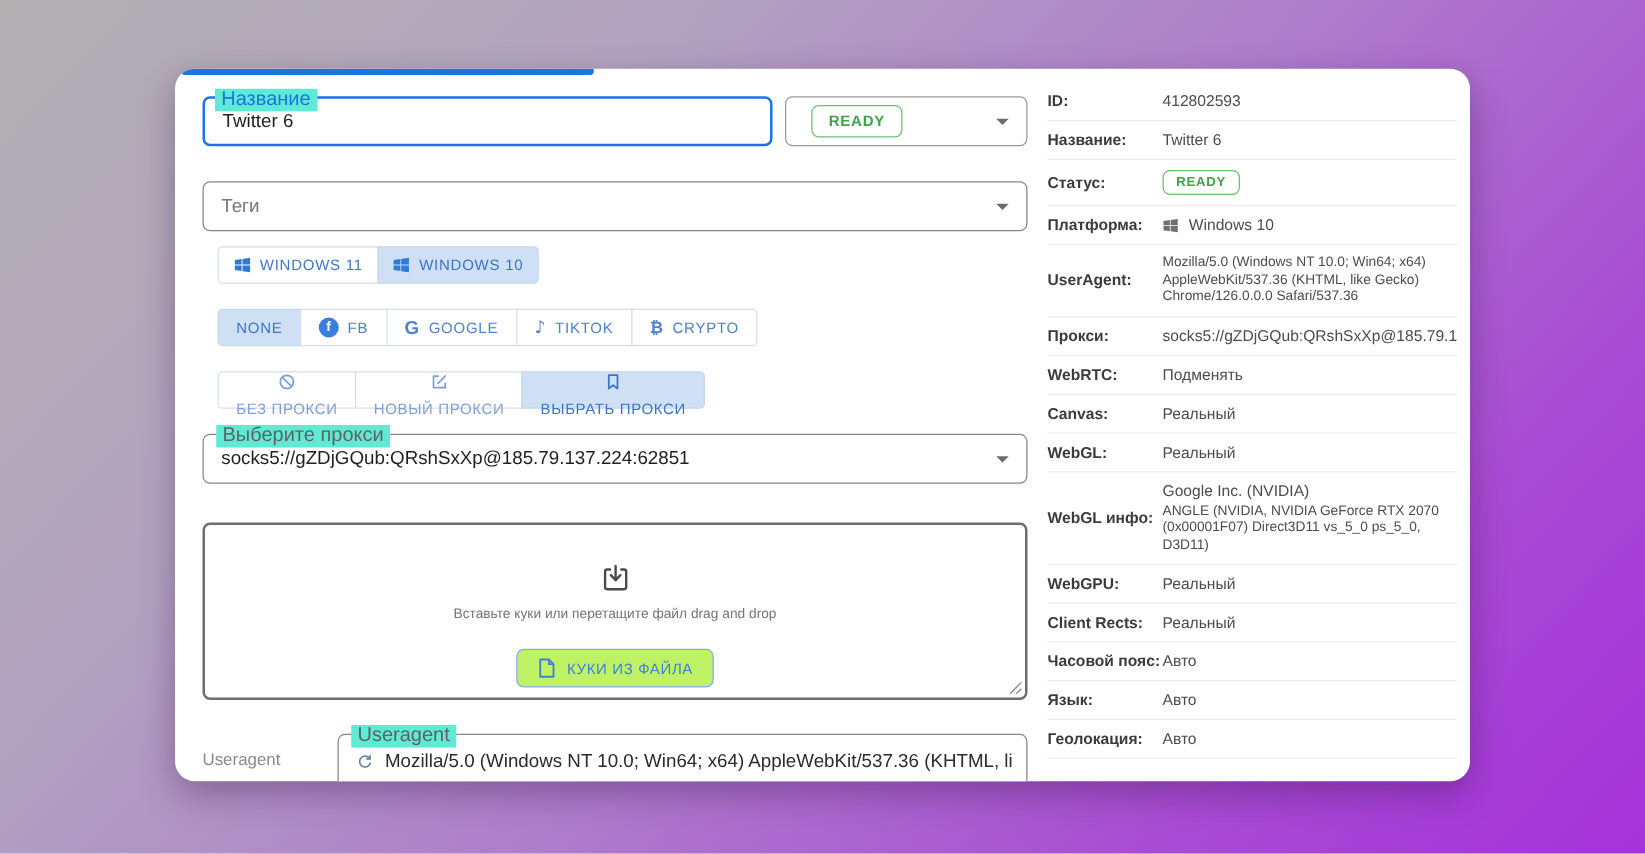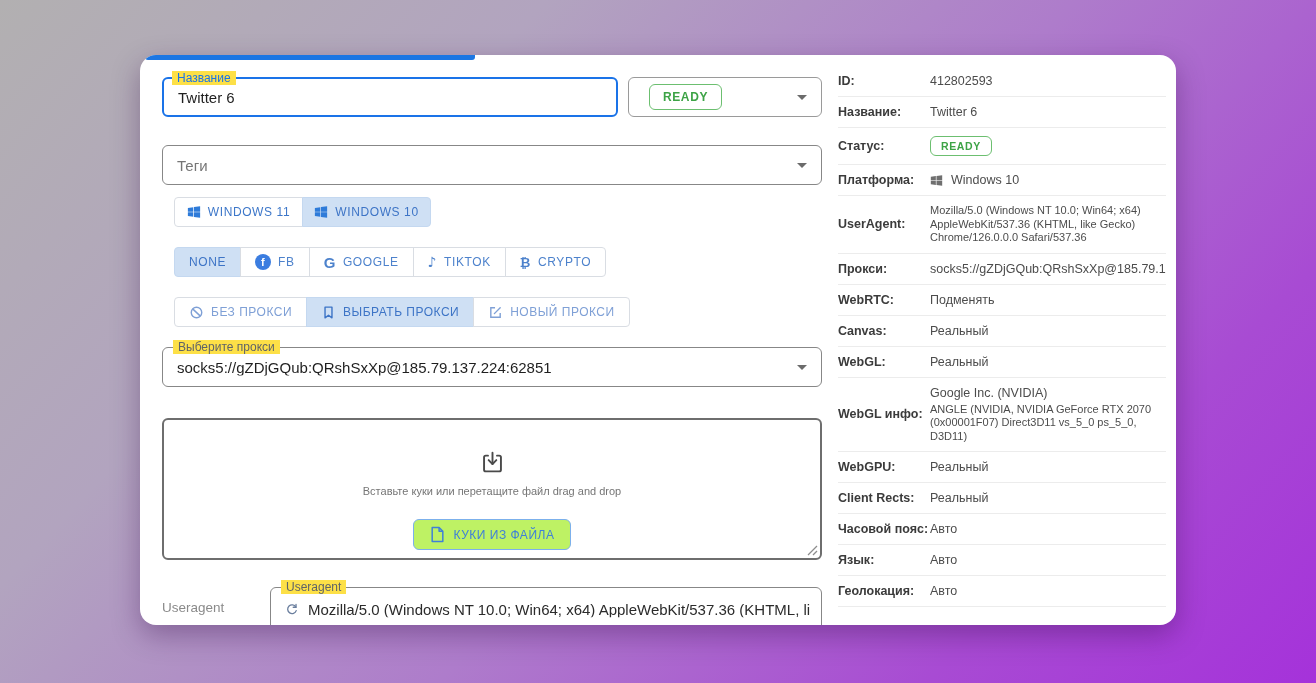--- a/index.html
+++ b/index.html
@@ -14,21 +14,21 @@
   }
   .card {
     position: absolute; left: 140px; top: 55px; width: 1036px; height: 570px;
     background: #fff; border-radius: 16px; overflow: hidden;
     box-shadow: 0 10px 28px rgba(50,10,70,.35);
   }
   .tab-indicator { position:absolute; left:5px; top:0; width:330px; height:5px; background:#1b76e3; border-radius:0 0 3px 3px; }
 
   
   .field { position:absolute; border:1px solid #878787; border-radius:6px; background:#fff; }
-  .flabel { position:absolute; top:-8px; left:10px; background:#fde047; padding:0 5px; font-size:12px; color:#5f6368; white-space:nowrap; }
+  .flabel { position:absolute; top:-8px; left:10px; background:#5eead4; padding:0 5px; font-size:16px; color:#5f6368; white-space:nowrap; }
   .fvalue { position:absolute; left:14px; right:34px; top:50%; transform:translateY(-50%); font-size:15px; color:#1f1f1f; white-space:nowrap; overflow:hidden; }
   .placeholder { color:#767676; }
   .f-name { left:22px; top:22px; width:456px; height:40px; border:2px solid #1a73e8; }
   .f-name .flabel { color:#1a73e8; left:8px; }
   .f-status { left:488px; top:22px; width:194px; height:40px; border-color:#9a9a9a; }
   .f-tags { left:22px; top:90px; width:660px; height:40px; }
   .f-proxysel { left:22px; top:292px; width:660px; height:40px; }
   .caret { position:absolute; right:14px; top:50%; margin-top:-2px; width:0; height:0;
            border-left:5px solid transparent; border-right:5px solid transparent; border-top:5.5px solid #6b6b6b; }
 
@@ -39,21 +39,21 @@
   
   .chip-group { position:absolute; display:flex; height:30px; }
   .os-group { left:22px; top:142px; }
   .preset-group { left:22px; top:192px; }
   .proxy-group { left:22px; top:242px; }
   .chip { display:flex; align-items:center; gap:7px; padding:0 14px; font-size:12px; font-weight:500;
           letter-spacing:.6px; color:#4d82cc; background:#fff; border:1px solid #d9dde3; margin-left:-1px; cursor:pointer; white-space:nowrap; }
   .chip:first-child { margin-left:12px; border-radius:4px 0 0 4px; }
   .chip:last-child { border-radius:0 4px 4px 0; }
   .chip.selected { background:#cfe0f4; border-color:#c4d8f0; color:#3d74c6; }
-  .proxy-group .chip { color:#7fa0d6; letter-spacing:.5px; }
+  .proxy-group .chip { color:#7fa0d6; letter-spacing:.5px;flex-direction:column; }
   .proxy-group .chip.selected { color:#3d74c6; }
   .os-chip { width:129px; justify-content:center; color:#3d77c9; }
 
   .fb-icon { width:16px; height:16px; border-radius:50%; background:#3b7de0; color:#fff; display:flex;
              align-items:center; justify-content:center; font-size:11px; font-weight:bold; }
   .fb-icon::before { content:"f"; }
   .g-icon::before  { content:"G"; font-size:15px; font-weight:bold; color:#4d82cc; }
   .tiktok-icon::before { content:"♪"; font-family:"DejaVu Sans", sans-serif; font-size:14px; font-weight:bold; color:#4d82cc; }
   .crypto-icon::before { content:"₿"; font-family:"DejaVu Sans", sans-serif; font-size:13px; font-weight:bold; color:#4d82cc; }
 
@@ -164,36 +164,36 @@
     <div class="chip-group proxy-group">
       <div class="chip">
         <span>
           <svg width="15" height="15" viewBox="0 0 16 16" fill="none" stroke="#7fa0d6" stroke-width="1.5">
             <circle cx="8" cy="8" r="5.6"></circle>
               <line x1="4.2" y1="4.4" x2="11.8" y2="11.6"></line>
             </svg>
         </span>
         <span>БЕЗ ПРОКСИ</span>
       </div>
-      <div class="chip selected">
-        <span>
-          <svg width="15" height="15" viewBox="0 0 16 16" fill="none" stroke="#3d74c6" stroke-width="1.5">
-            <path d="M4.3 2.3 H11.7 V13.7 L8 10.9 L4.3 13.7 Z" stroke-linejoin="round"></path>
-            </svg>
-        </span>
-        <span>ВЫБРАТЬ ПРОКСИ</span>
-      </div>
       <div class="chip">
         <span>
           <svg width="15" height="15" viewBox="0 0 16 16" fill="none" stroke="#7fa0d6" stroke-width="1.5">
             <path d="M13 8.5 V13 H3 V3 H7.5"></path>
               <path d="M6.8 9.2 L13 3" stroke-linecap="round"></path>
             </svg>
         </span>
         <span>НОВЫЙ ПРОКСИ</span>
+      </div>
+      <div class="chip selected">
+        <span>
+          <svg width="15" height="15" viewBox="0 0 16 16" fill="none" stroke="#3d74c6" stroke-width="1.5">
+            <path d="M4.3 2.3 H11.7 V13.7 L8 10.9 L4.3 13.7 Z" stroke-linejoin="round"></path>
+            </svg>
+        </span>
+        <span>ВЫБРАТЬ ПРОКСИ</span>
       </div>
     </div>
 
     <div class="field f-proxysel">
       <span class="flabel">Выберите прокси</span>
       <span class="fvalue">socks5://gZDjGQub:QRshSxXp@185.79.137.224:62851</span>
       <span class="caret"></span>
     </div>
 
     <div class="cookiebox">

